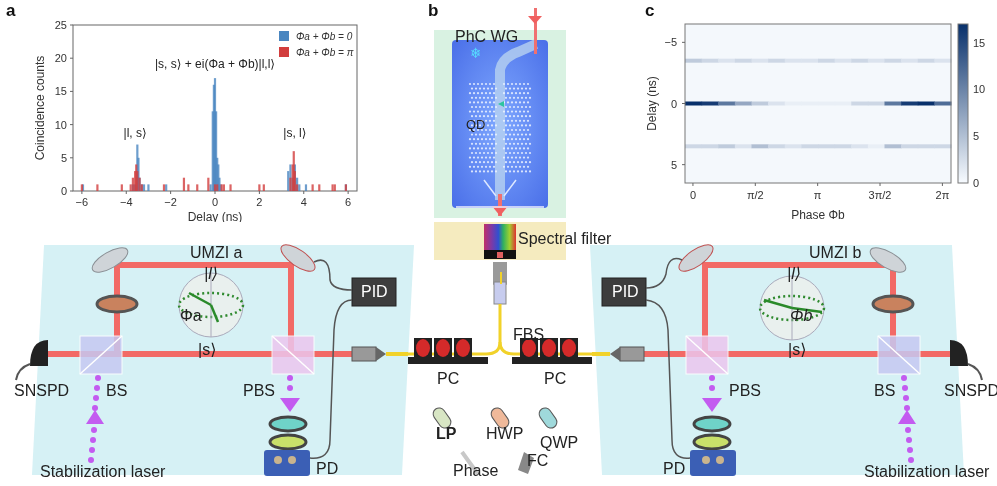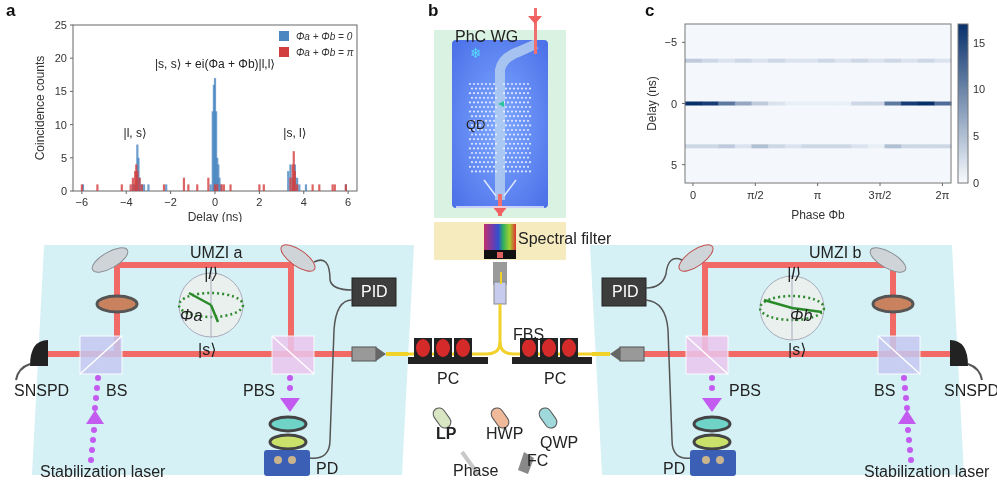--- a/index.html
+++ b/index.html
@@ -680,21 +680,21 @@
       <ellipse cx="792" cy="78" rx="32" ry="12" fill="none" stroke="#2f8a2f" stroke-width="2.5" stroke-dasharray="2,3"></ellipse>
       <line x1="792" y1="46" x2="792" y2="110" stroke="#aab"></line>
       <line x1="792" y1="78" x2="764" y2="70" stroke="#2a8a2a" stroke-width="2.5"></line>
       <line x1="792" y1="78" x2="822" y2="82" stroke="#2a8a2a" stroke-width="2.5"></line>
     </g>
   </g>
 </svg>
 
 <div class="lbl" style="left:190px;top:244px;">UMZI a</div>
 <div class="lbl" style="left:204px;top:264px;font-style:italic;">|l⟩</div>
-<div class="lbl" style="left:180px;top:307px;font-style:italic;">Φa</div>
+<div class="lbl" style="left:180px;top:307px;">Φa</div>
 <div class="lbl" style="left:198px;top:340px;">|s⟩</div>
 <div class="lbl" style="left:361px;top:283px;color:#fff;">PID</div>
 <div class="lbl" style="left:14px;top:382px;">SNSPD</div>
 <div class="lbl" style="left:106px;top:382px;">BS</div>
 <div class="lbl" style="left:243px;top:382px;">PBS</div>
 <div class="lbl" style="left:316px;top:460px;">PD</div>
 <div class="lbl" style="left:40px;top:463px;">Stabilization laser</div>
 
 <div class="lbl" style="left:513px;top:311px;margin-top:15px;">FBS</div>
 <div class="lbl" style="left:437px;top:370px;">PC</div>

